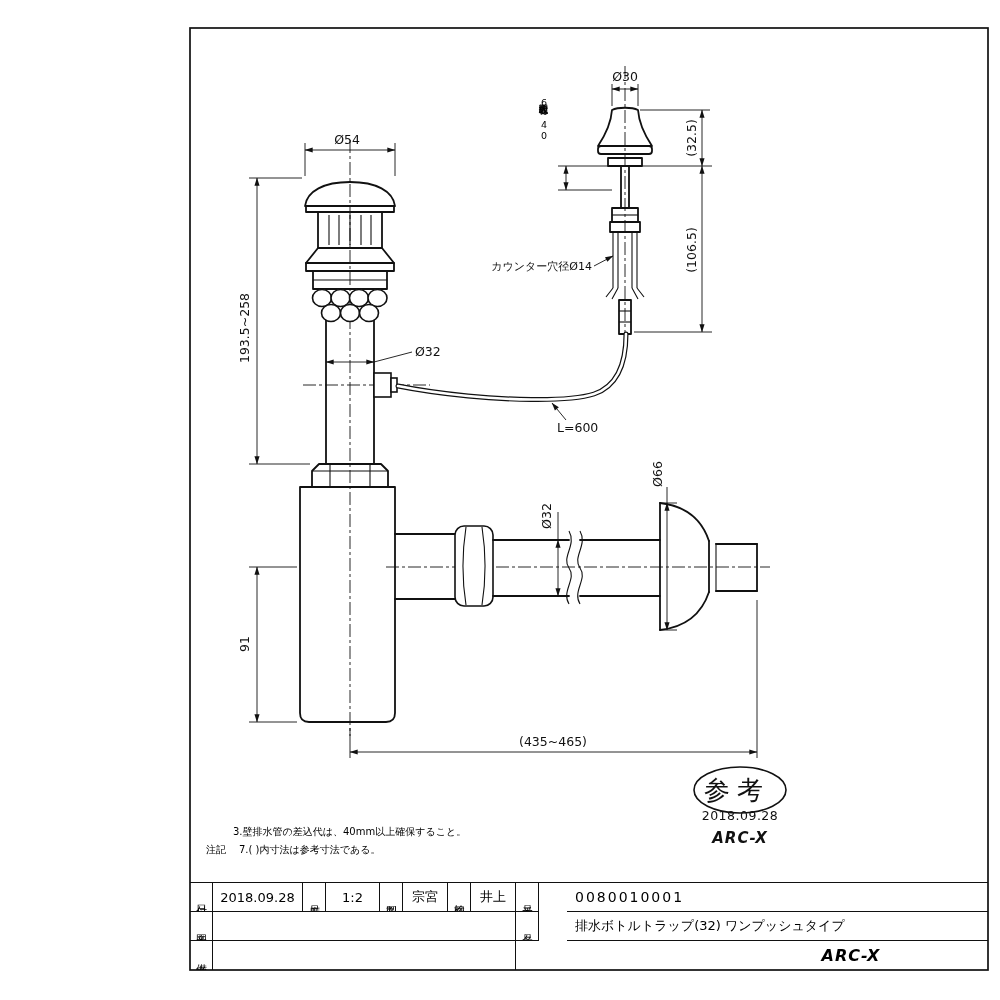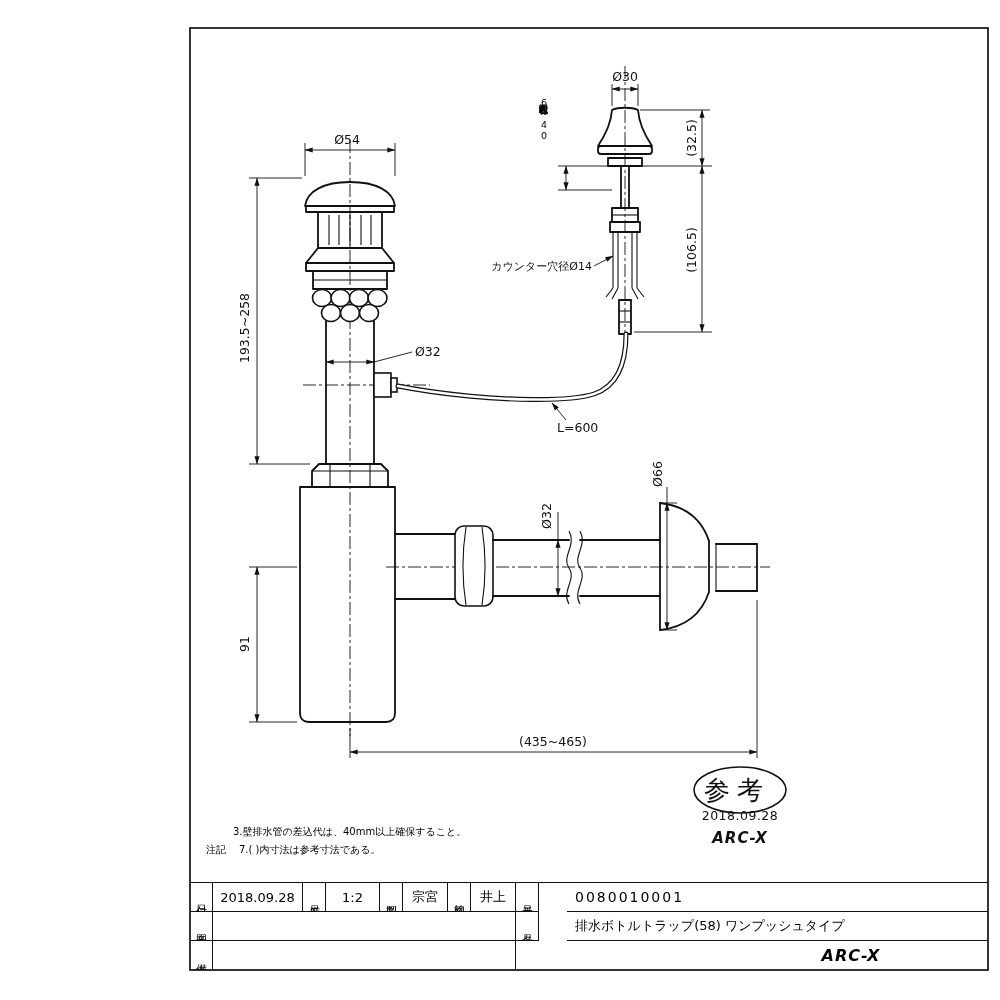--- a/index.html
+++ b/index.html
@@ -230,20 +230,20 @@
   <div class="tc vl">製図</div>
   <div class="tc">宗宮</div>
   <div class="tc vl">検図</div>
   <div class="tc">井上</div>
   <div class="tc vl">品番</div>
   <div class="tc pno nr">0080010001</div>
 
   <div class="tc vl">図番</div>
   <div class="tc" style="grid-column:2/9"></div>
   <div class="tc vl">品名</div>
-  <div class="tc left nr">排水ボトルトラップ(58) ワンプッシュタイプ</div>
+  <div class="tc left nr">排水ボトルトラップ(32) ワンプッシュタイプ</div>
 
   <div class="tc vl nb">備考</div>
   <div class="tc nb" style="grid-column:2/9"></div>
   <div class="tc brandcell nr nb" style="grid-column:9/11">ARC-X</div>
 </div>
 
 </div>
 
 </body></html>

